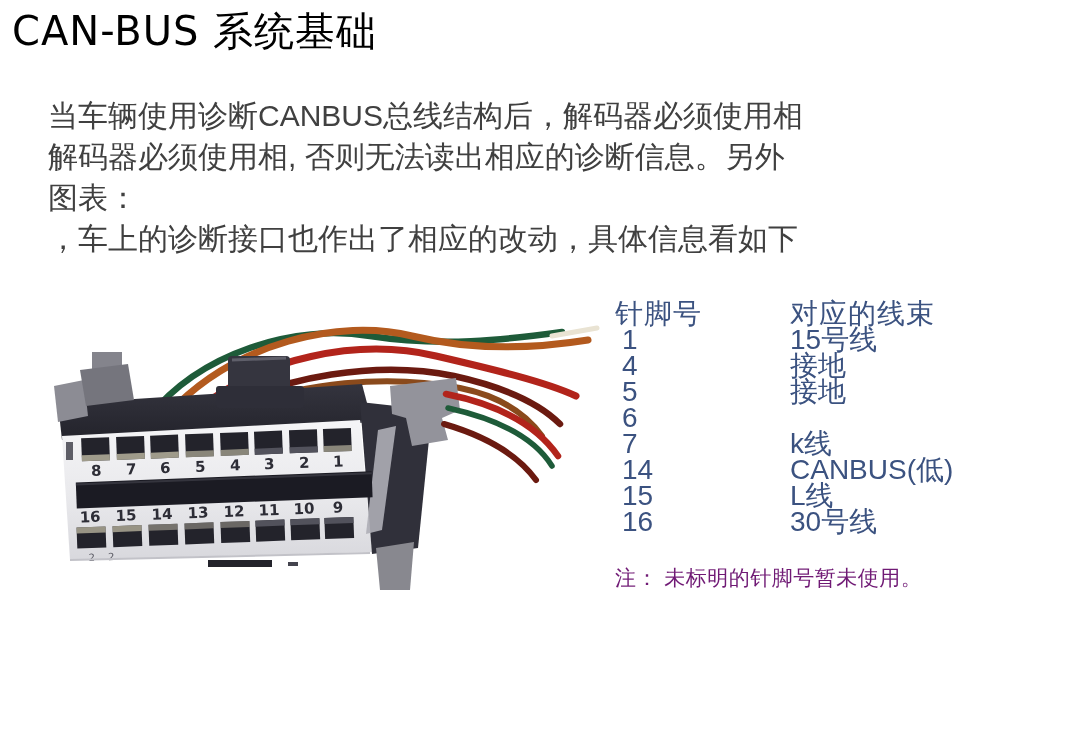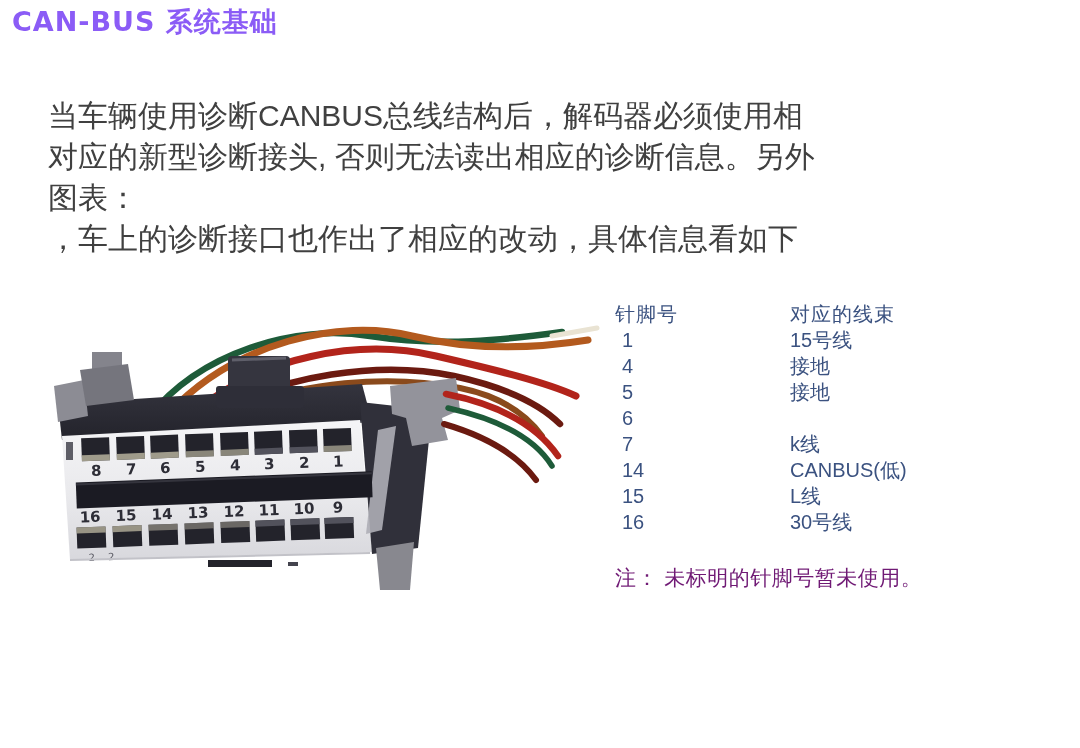--- a/index.html
+++ b/index.html
@@ -2,21 +2,21 @@
 <html><head>
 <meta charset="utf-8">
 <style>
   html,body { margin:0; padding:0; }
   body {
     width:1080px; height:748px; background:#ffffff; position:relative;
     overflow:hidden; font-family:"Liberation Sans", sans-serif;
   }
   .page-title {
     position:absolute; left:12px; top:4px;
-    font-size:27px; font-weight:bold; color:#8b5cf6; letter-spacing:1px;
+    font-size:40px; font-weight:normal; color:#000000; letter-spacing:1px;
     font-family:"DejaVu Sans", "Liberation Sans", sans-serif;
     white-space:pre;
   }
   .intro {
     position:absolute; left:48px; top:95px; width:900px;
     font-size:30px; line-height:41px; color:#404040;
     font-family:"Liberation Sans", sans-serif;
   }
   .intro .line { white-space:pre; }
   .connector-photo {
@@ -26,42 +26,42 @@
   .pin-num {
     font-family:"DejaVu Sans", sans-serif;
     font-size:15px; font-weight:bold; fill:#2d2d36;
   }
   .mold-mark {
     font-family:"DejaVu Sans", sans-serif;
     font-size:10px; fill:#5a5a63; letter-spacing:5px;
   }
   .pin-table {
     position:absolute; left:615px; top:301px;
-    font-size:20px; line-height:26px; color:#3b5280;
+    font-size:28px; line-height:26px; color:#3b5280;
     font-family:"Liberation Sans", sans-serif;
   }
   .t-row { display:grid; grid-template-columns:175px auto; }
   .t-row .t-pin { padding-left:7px; }
   .t-row.t-head .t-pin { padding-left:0; letter-spacing:1px; }
   .t-row.t-head .t-wire { letter-spacing:1px; }
   .table-note {
     position:absolute; left:615px; top:564px;
     font-size:21px; color:#701a75; letter-spacing:0.5px;
     font-family:"Liberation Sans", sans-serif;
     white-space:pre;
   }
 </style>
 </head>
 <body>
 
 <div class="page-title">CAN-BUS 系统基础</div>
 
 <div class="intro">
   <div class="line">当车辆使用诊断CANBUS总线结构后，解码器必须使用相</div>
-  <div class="line">对应的新型诊断接头, 否则无法读出相应的诊断信息。另外</div>
+  <div class="line">解码器必须使用相, 否则无法读出相应的诊断信息。另外</div>
   <div class="line">图表：</div>
   <div class="line">，车上的诊断接口也作出了相应的改动，具体信息看如下</div>
 </div>
 
 <svg class="connector-photo" viewBox="0 0 560 330" xmlns="http://www.w3.org/2000/svg">
   <defs>
     <linearGradient id="faceGrad" x1="0" y1="0" x2="0" y2="1">
       <stop offset="0" stop-color="#f5f5f7"></stop>
       <stop offset="0.55" stop-color="#e9e9ec"></stop>
       <stop offset="1" stop-color="#d8d8dd"></stop>

